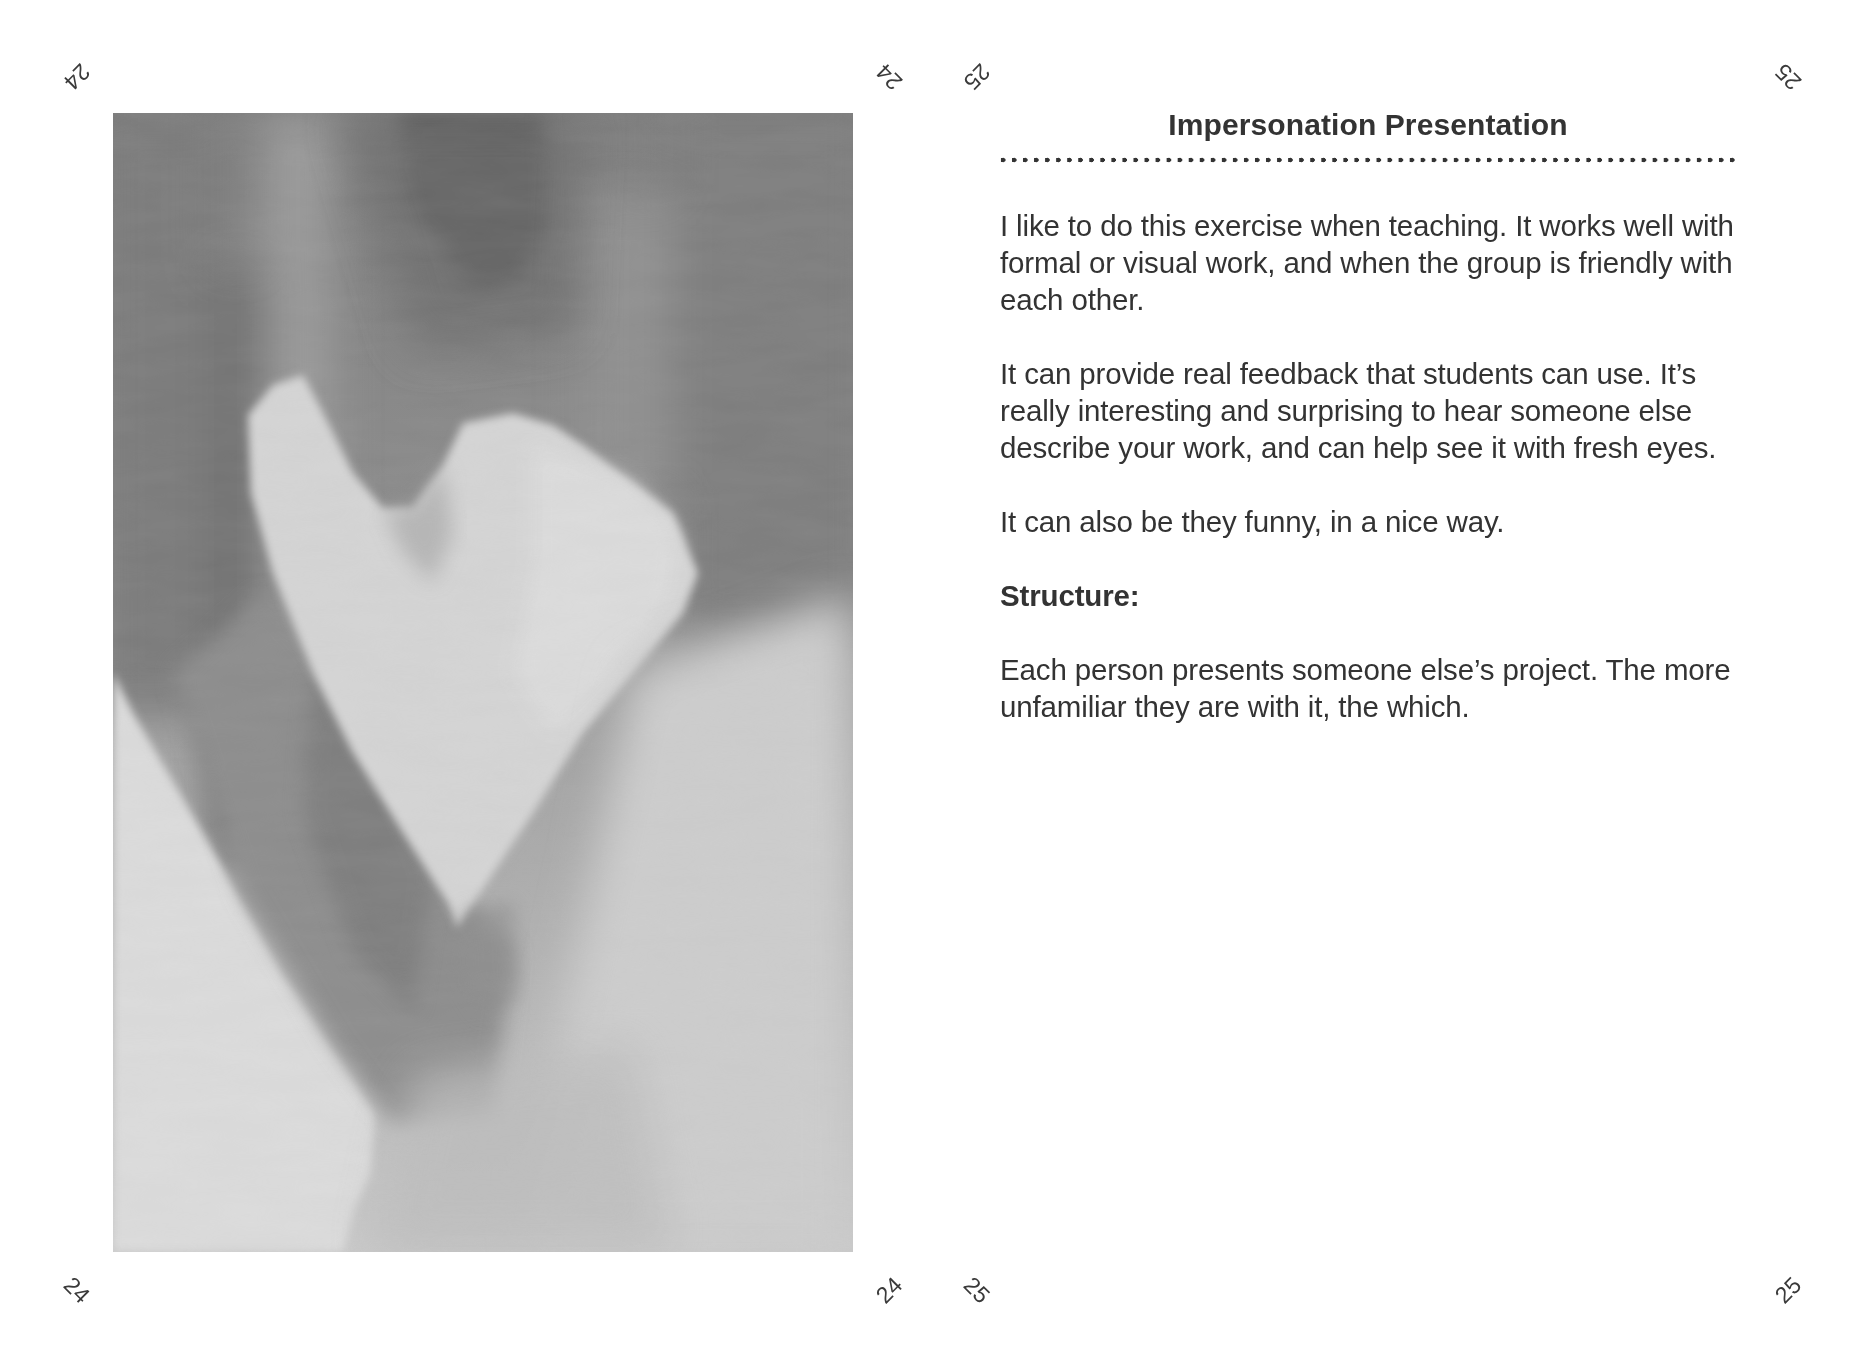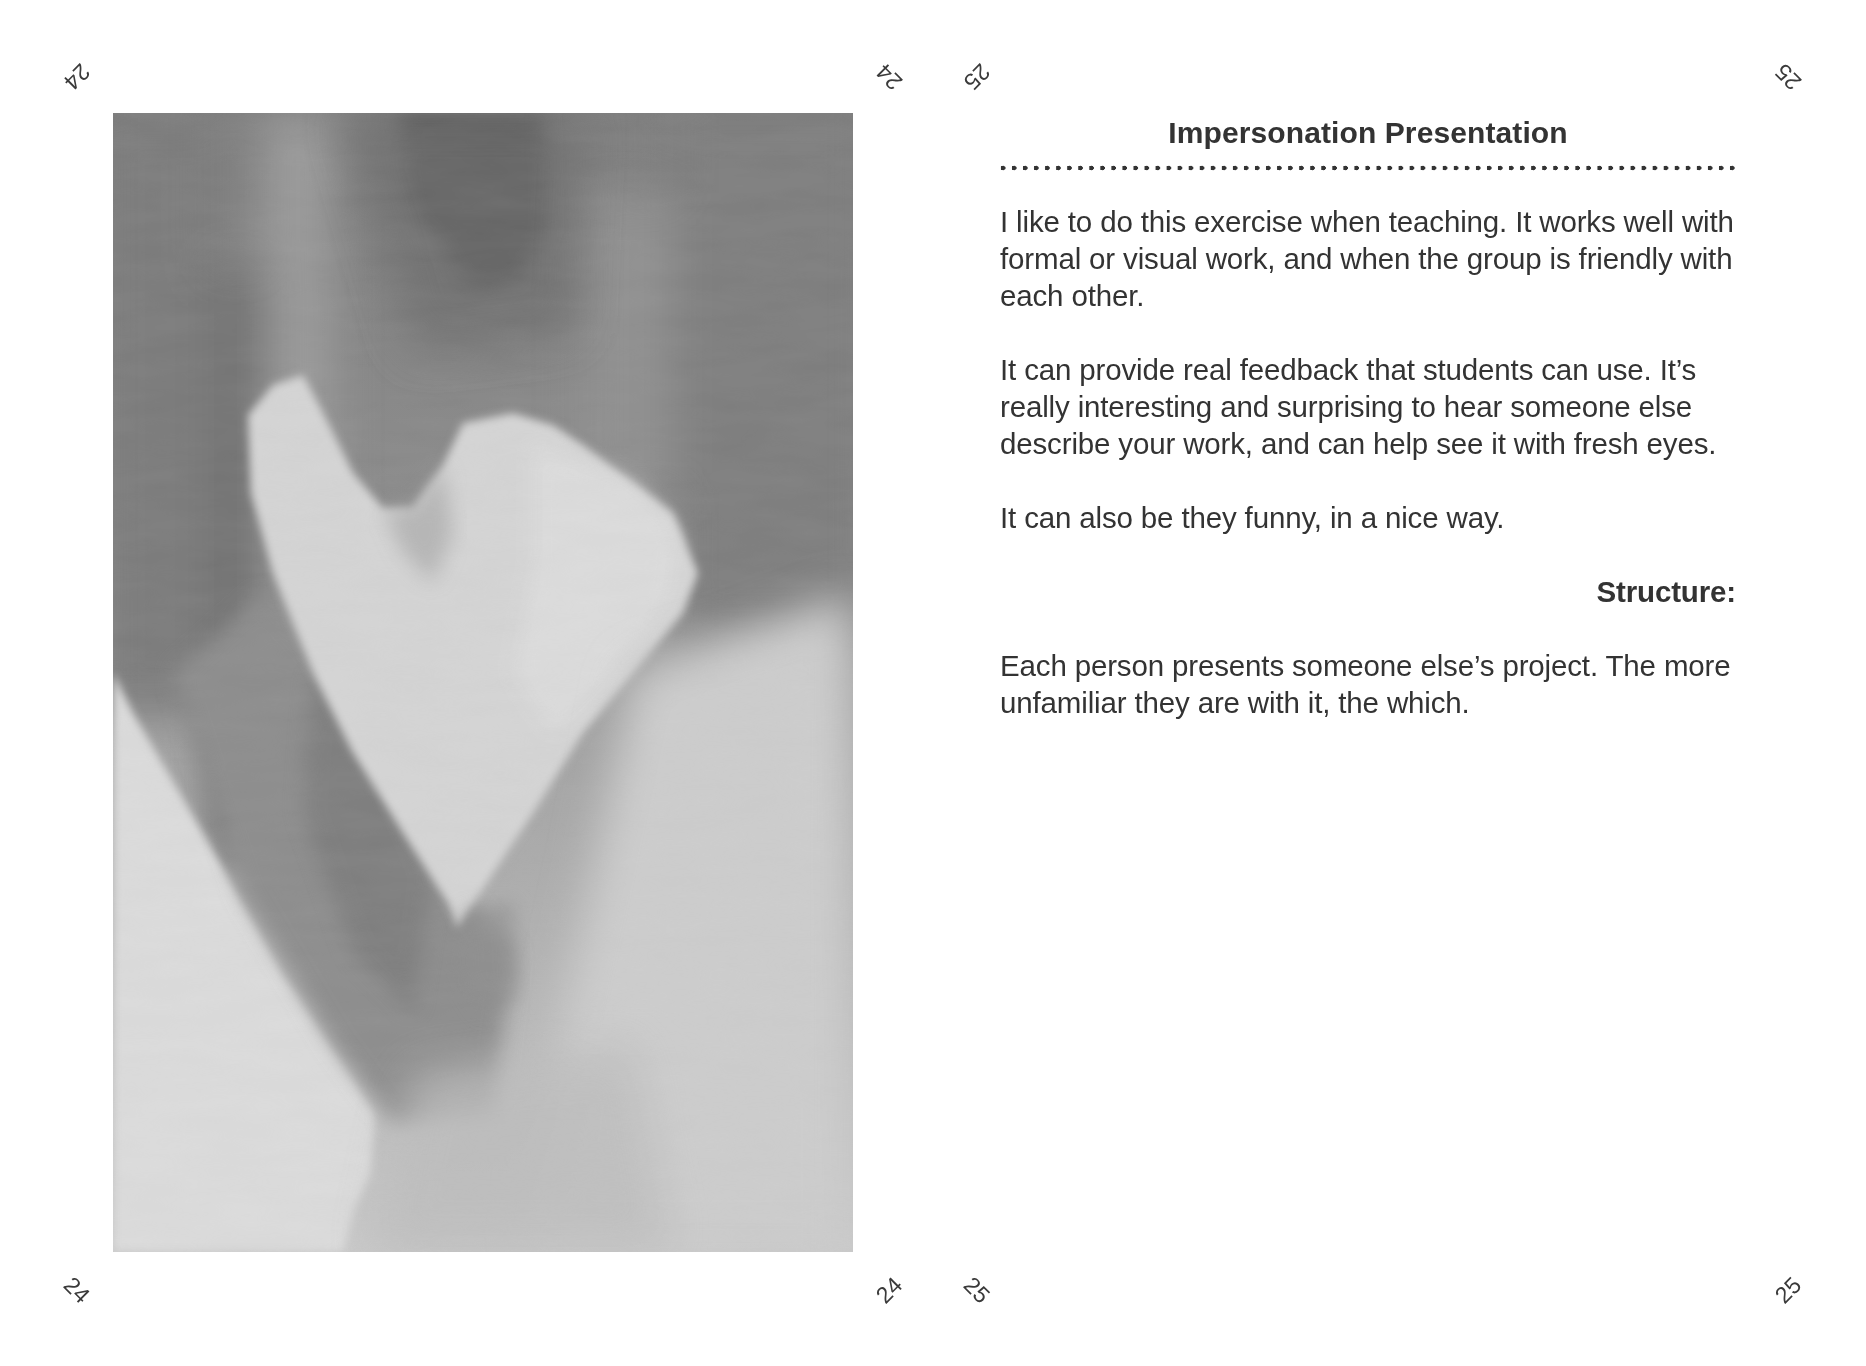--- a/index.html
+++ b/index.html
@@ -16,28 +16,28 @@
   .folio.tl { transform: translate(-50%, -50%) rotate(135deg); }
   .folio.tr { transform: translate(-50%, -50%) rotate(-135deg); }
   .folio.bl { transform: translate(-50%, -50%) rotate(45deg); }
   .folio.br { transform: translate(-50%, -50%) rotate(-45deg); }
 
   .photo { position: absolute; left: 113px; top: 113px; width: 740px; height: 1139px; overflow: hidden;
            background: #8a8a8a; }
   .photo svg { display: block; width: 740px; height: 1139px; }
 
   .article { position: absolute; left: 1000px; top: 106px; width: 736px; }
-  .title { margin: 8px; text-align: center; font-size: 30px; font-weight: 700; color: #333333;
+  .title { margin: 0; text-align: center; font-size: 30px; font-weight: 700; color: #333333;
            line-height: 38px; height: 38px; letter-spacing: 0.1px; }
   .rule { height: 6px; margin-top: 13px;
           background-image: radial-gradient(circle at 3px 3px, #333333 2.2px, transparent 2.6px);
           background-size: 11.05px 6px; background-repeat: repeat-x; width: 736px; }
-  .body { margin-top: 32px; font-size: 29.5px; line-height: 37px; color: #333333; }
+  .body { margin-top: 44px; font-size: 29.5px; line-height: 37px; color: #333333; }
   .body p { margin: 0 0 37px 0; letter-spacing: -0.15px; }
-  .body p.heading { font-weight: 700; text-align: right; }
+  .body p.heading { font-weight: 700; }
 </style>
 </head>
 <body>
 
 <div class="spread">
 
   <div class="page page-left">
     <div class="folio tl" style="left:77px;top:77px;">24</div>
     <div class="folio tr" style="left:889px;top:77px;">24</div>
     <div class="folio bl" style="left:77px;top:1290px;">24</div>

